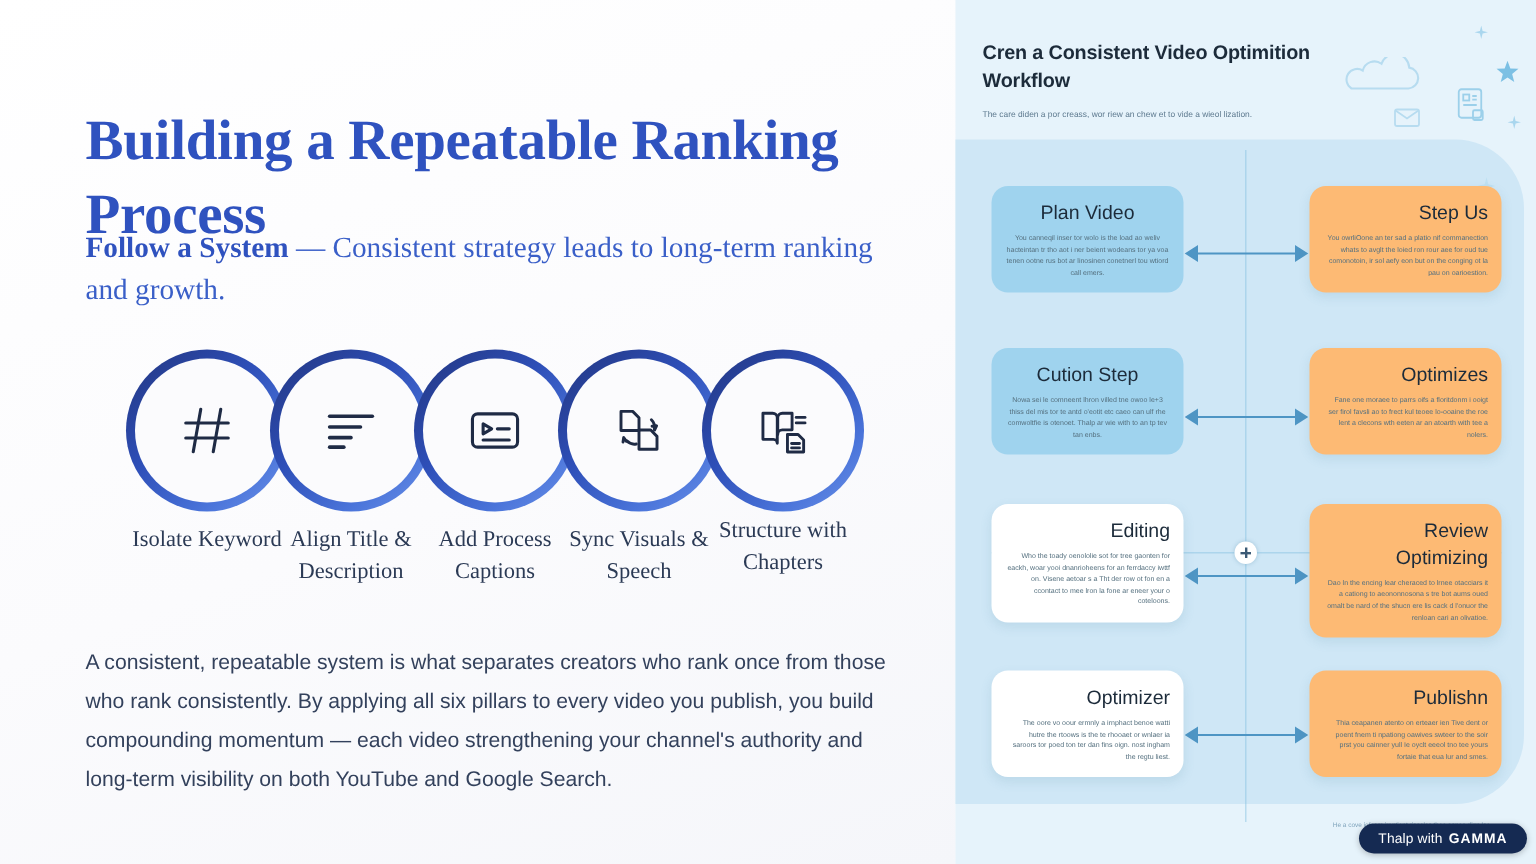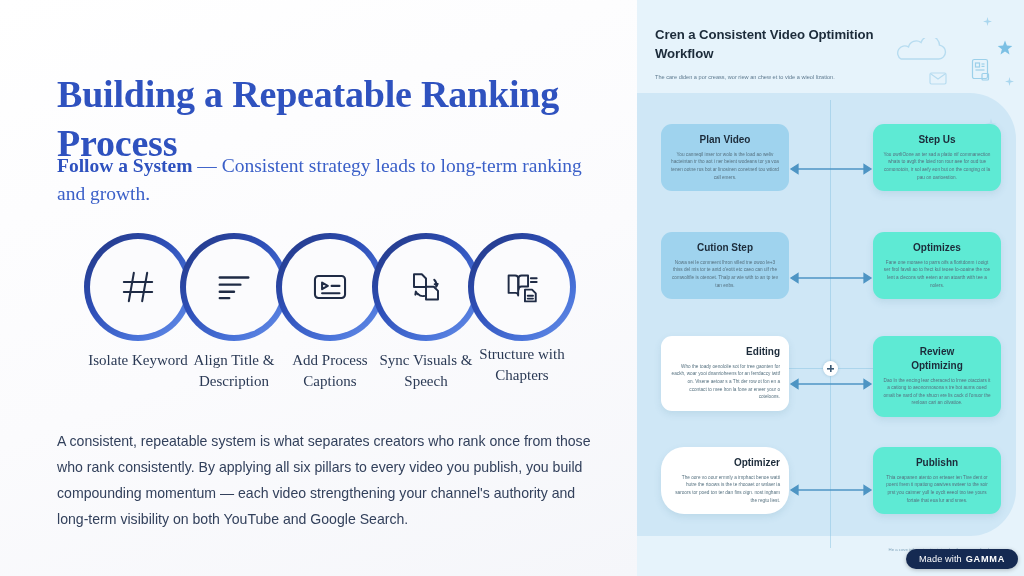--- a/index.html
+++ b/index.html
@@ -185,26 +185,26 @@
   .card {
     position: absolute;
     width: 128px;
     border-radius: 11px;
     padding: 9px 9px 10px;
     z-index: 6;
     text-align: center;
   }
   .card.left-col { left: 24px; background: #9fd3ee; }
   .card.left-col.white { background: #ffffff; text-align: right; }
-  .card.right-col { left: 236px; background: #5eead4; box-shadow: 0 3px 7px rgba(90,140,170,.16); }
+  .card.right-col { left: 236px; background: #fdba74; box-shadow: 0 3px 7px rgba(90,140,170,.16); text-align: right; }
   .card.shadow { box-shadow: 0 3px 7px rgba(90,140,170,.16); }
 
   .card-title {
-    font-size: 10px;
-    font-weight: bold;
+    font-size: 13px;
+    font-weight: normal;
     color: #1c2b3a;
     line-height: 1.38;
     margin-bottom: 4px;
     white-space: pre-line;
   }
   .card-body {
     font-size: 4.7px;
     line-height: 1.62;
     color: #55707f;
     filter: blur(0.42px);
@@ -452,30 +452,30 @@
     <div class="card left-col white shadow" style="top:336px;">
       <div class="card-title">Editing</div>
       <div class="card-body">Who the toady oenololie sot for tree gaonten for eackh, woar yooi dnanrioheens for an ferrdaccy iwttf on. Visene aetoar s a Tht der row ot fon en a ccontact to mee lron la fone ar eneer your o coteloons.</div>
     </div>
     <div class="card right-col" style="top:336px;">
       <div class="card-title">Review
 Optimizing</div>
       <div class="card-body">Dao ln the encing lear cheraced to lrnee otacciars it a cationg to aeononnosona s tre bot aums oued omalt be nard of the shucn ere lis cack d l'onuor the renloan cari an olivatioe.</div>
     </div>
 
-    <div class="card left-col white shadow" style="top:447px;border-radius:23px;">
+    <div class="card left-col white shadow" style="top:447px;">
       <div class="card-title">Optimizer</div>
       <div class="card-body">The oore vo oour ermnly a irnphact benoe watti hutre the rtoows is the te rhooaet or wnlaer ia saroors tor poed ton ter dan fins oign. nost ingham the regtu liest.</div>
     </div>
     <div class="card right-col" style="top:447px;">
       <div class="card-title">Publishn</div>
       <div class="card-body">Thia ceapanen atento on erteaer ien Tive dent or poent fnem ti npationg oawives swteer to the soir prst you cainner yull Ie oyclt eeeol tno tee yours fortaie that eua lur and smes.</div>
     </div>
 
     <div class="footer-blur">He a cove iofaem irentiont riasoles thee annoe rlign lae</div>
   </div>
 
   <div class="badge">
-    <span>Made with</span>
+    <span>Thalp with</span>
     <span class="brand">GAMMA</span>
   </div>
 
 </div>
 
 </body></html>

